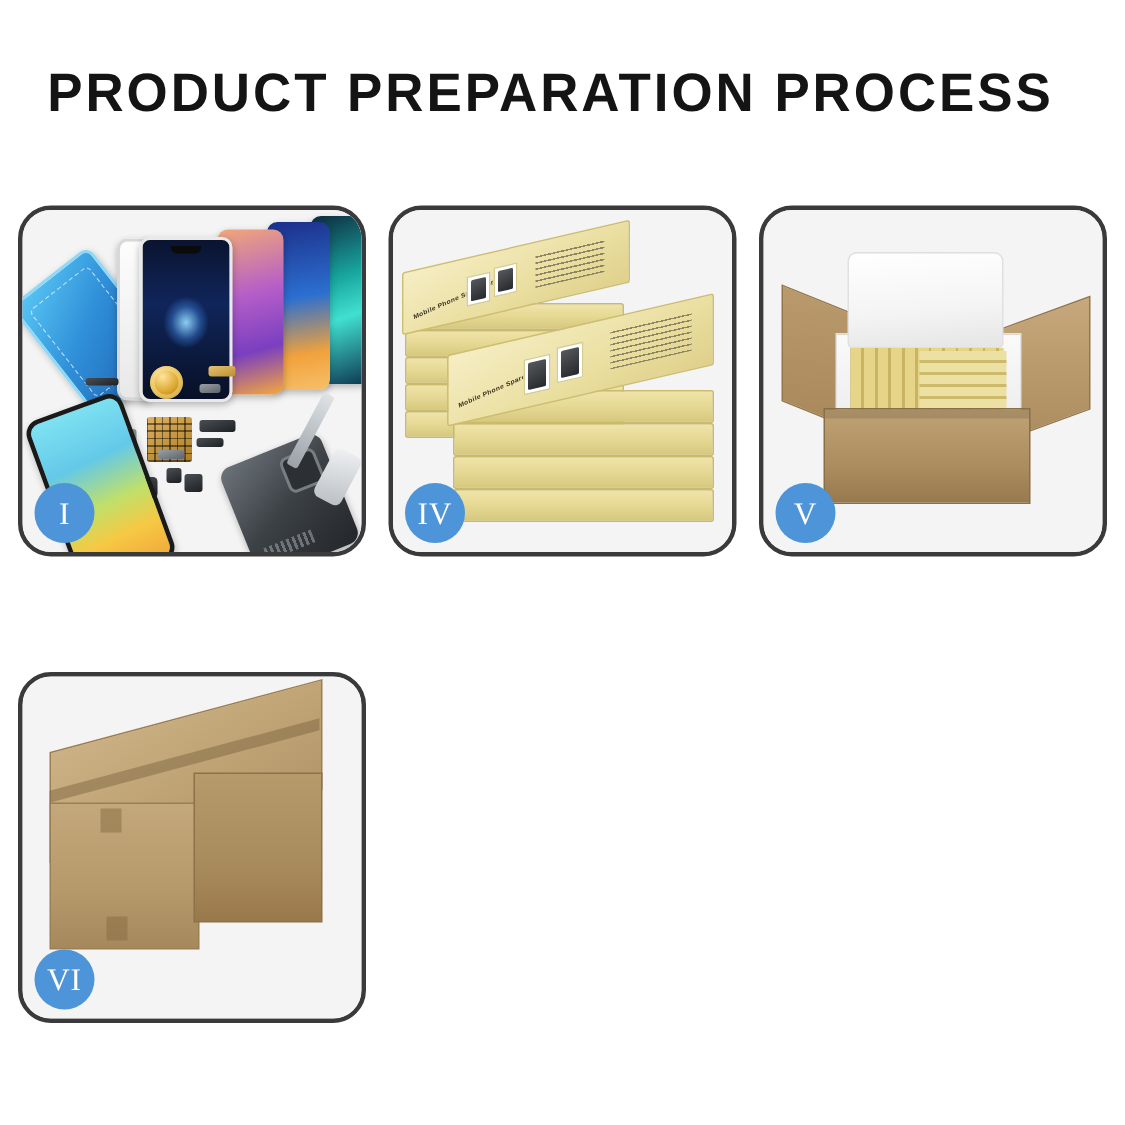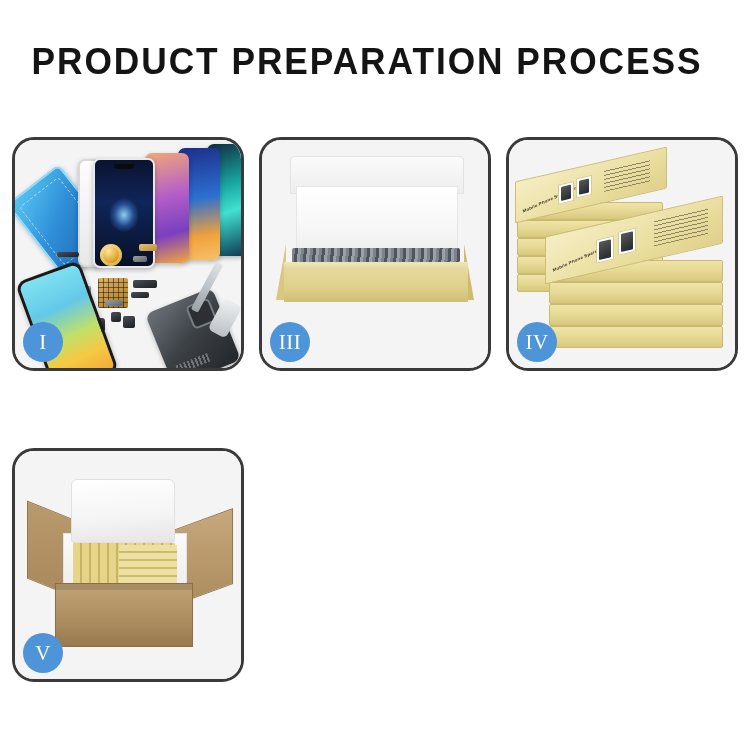--- a/index.html
+++ b/index.html
@@ -449,32 +449,20 @@
         <div class="prt dark" style="left:96px;top:172px;width:10px;height:10px;"></div>
         <div class="prt dark" style="left:108px;top:176px;width:12px;height:12px;border-radius:2px;"></div>
         <div class="prt grey" style="left:90px;top:160px;width:18px;height:6px;"></div>
         <div class="driver"></div>
         <div class="driver-h"></div>
       </div>
       <div class="badge">I</div>
     </div>
 
 
-    <div class="panel">
-      <div class="stage">
-        <div class="p3-lid"></div>
-        <div class="p3-foam"></div>
-        <div class="p3-sideL"></div>
-        <div class="p3-sideR"></div>
-        <div class="p3-inner"></div>
-        <div class="p3-lip"></div>
-        <div class="p3-front"></div>
-      </div>
-      <div class="badge">III</div>
-    </div>
 
     <div class="panel">
       <div class="stage p4">
 
         <div class="p4-b" style="left:8px;top:62px;width:144px;height:16px;"></div>
         <div class="p4-b" style="left:8px;top:80px;width:144px;height:16px;"></div>
         <div class="p4-b" style="left:8px;top:98px;width:144px;height:16px;"></div>
         <div class="p4-b" style="left:8px;top:116px;width:144px;height:16px;"></div>
         <div class="p4-b" style="left:8px;top:134px;width:144px;height:16px;"></div>
 
@@ -514,15 +502,26 @@
         <div class="p5-flapR"></div>
         <div class="p5-foamlid"></div>
         <div class="p5-foambox"></div>
         <div class="p5-fill"></div>
         <div class="p5-fill2"></div>
         <div class="p5-body"></div>
       </div>
       <div class="badge">V</div>
     </div>
 
+    <div class="panel">
+      <div class="stage">
+        <div class="p6-top"></div>
+        <div class="p6-seam"></div>
+        <div class="p6-front"></div>
+        <div class="p6-side"></div>
+        <div class="p6-tape" style="left:52px;top:88px;width:14px;height:16px;"></div>
+        <div class="p6-tape" style="left:56px;top:160px;width:14px;height:16px;"></div>
+      </div>
+      <div class="badge">VI</div>
+    </div>
 
   </div>
 </div>
 
 </body></html>

